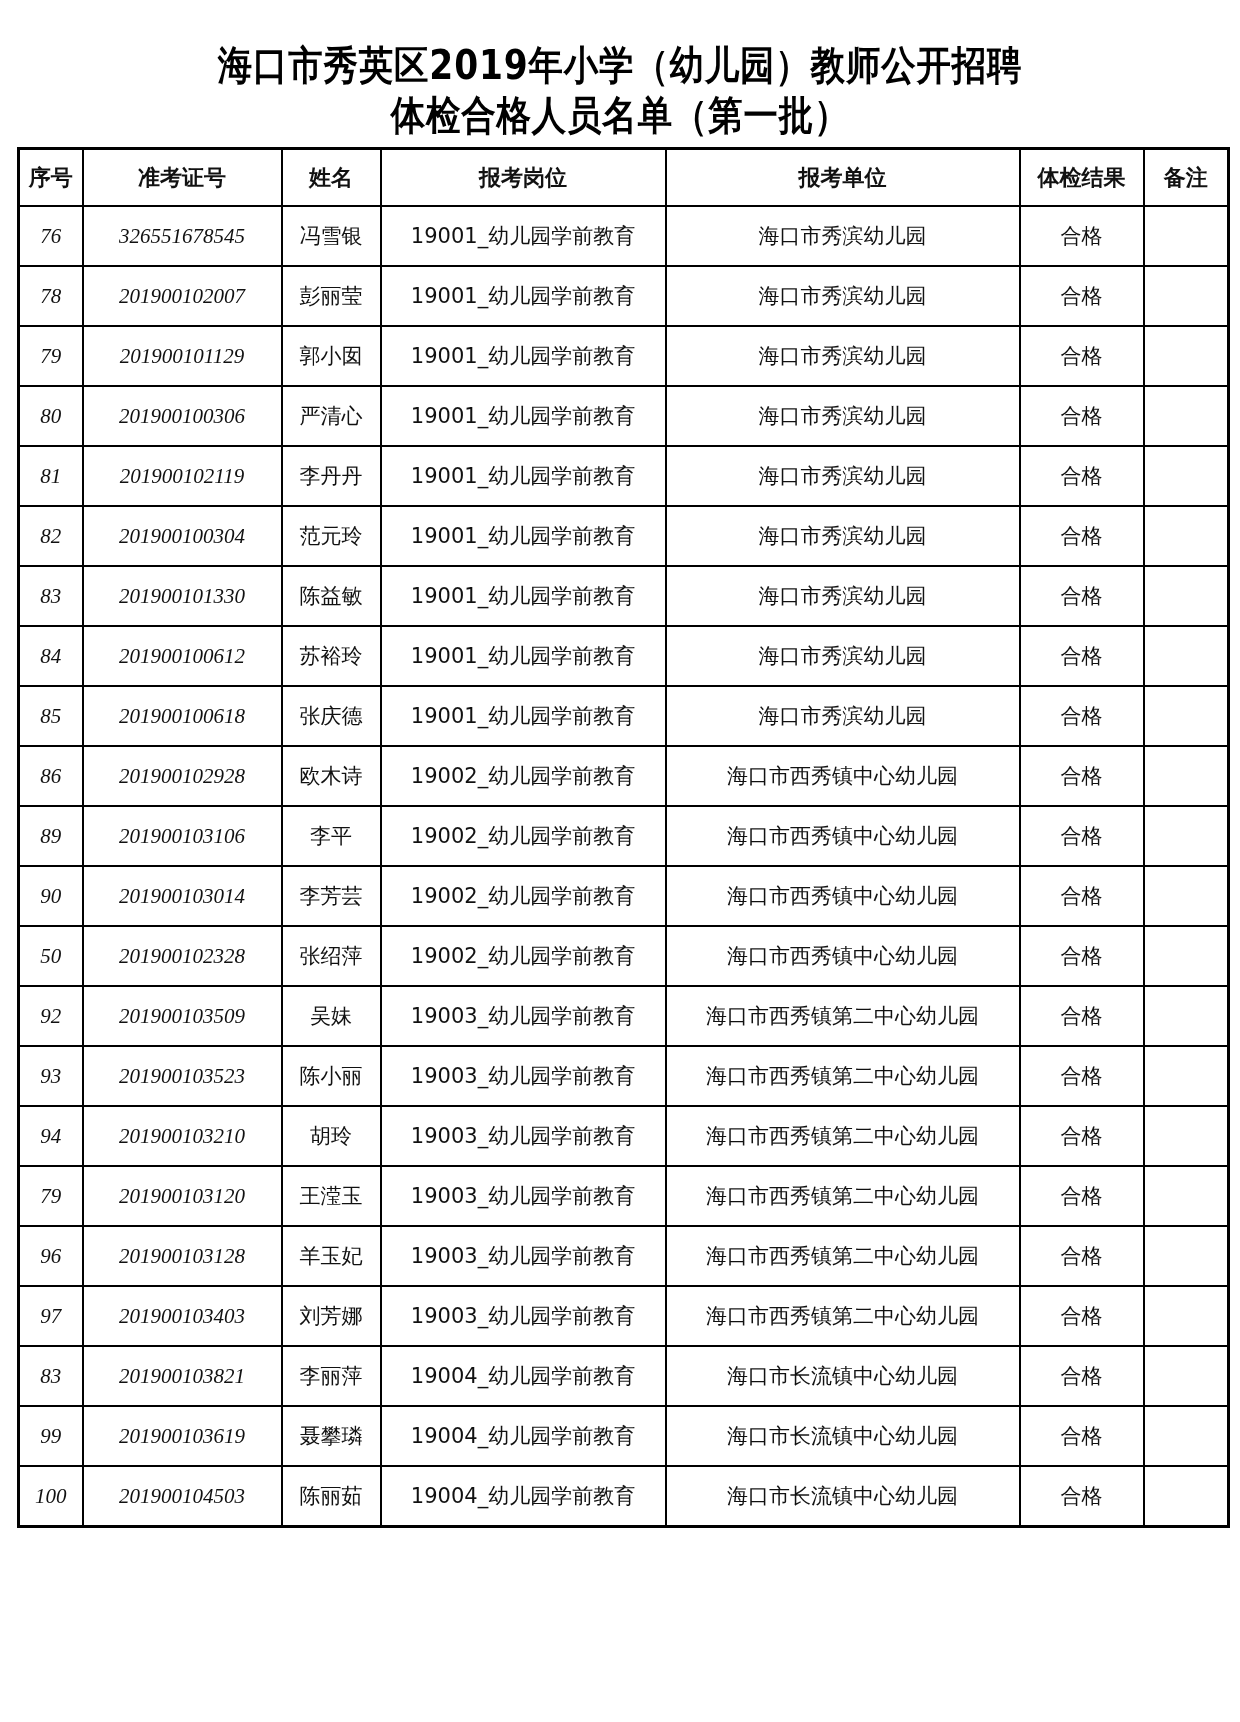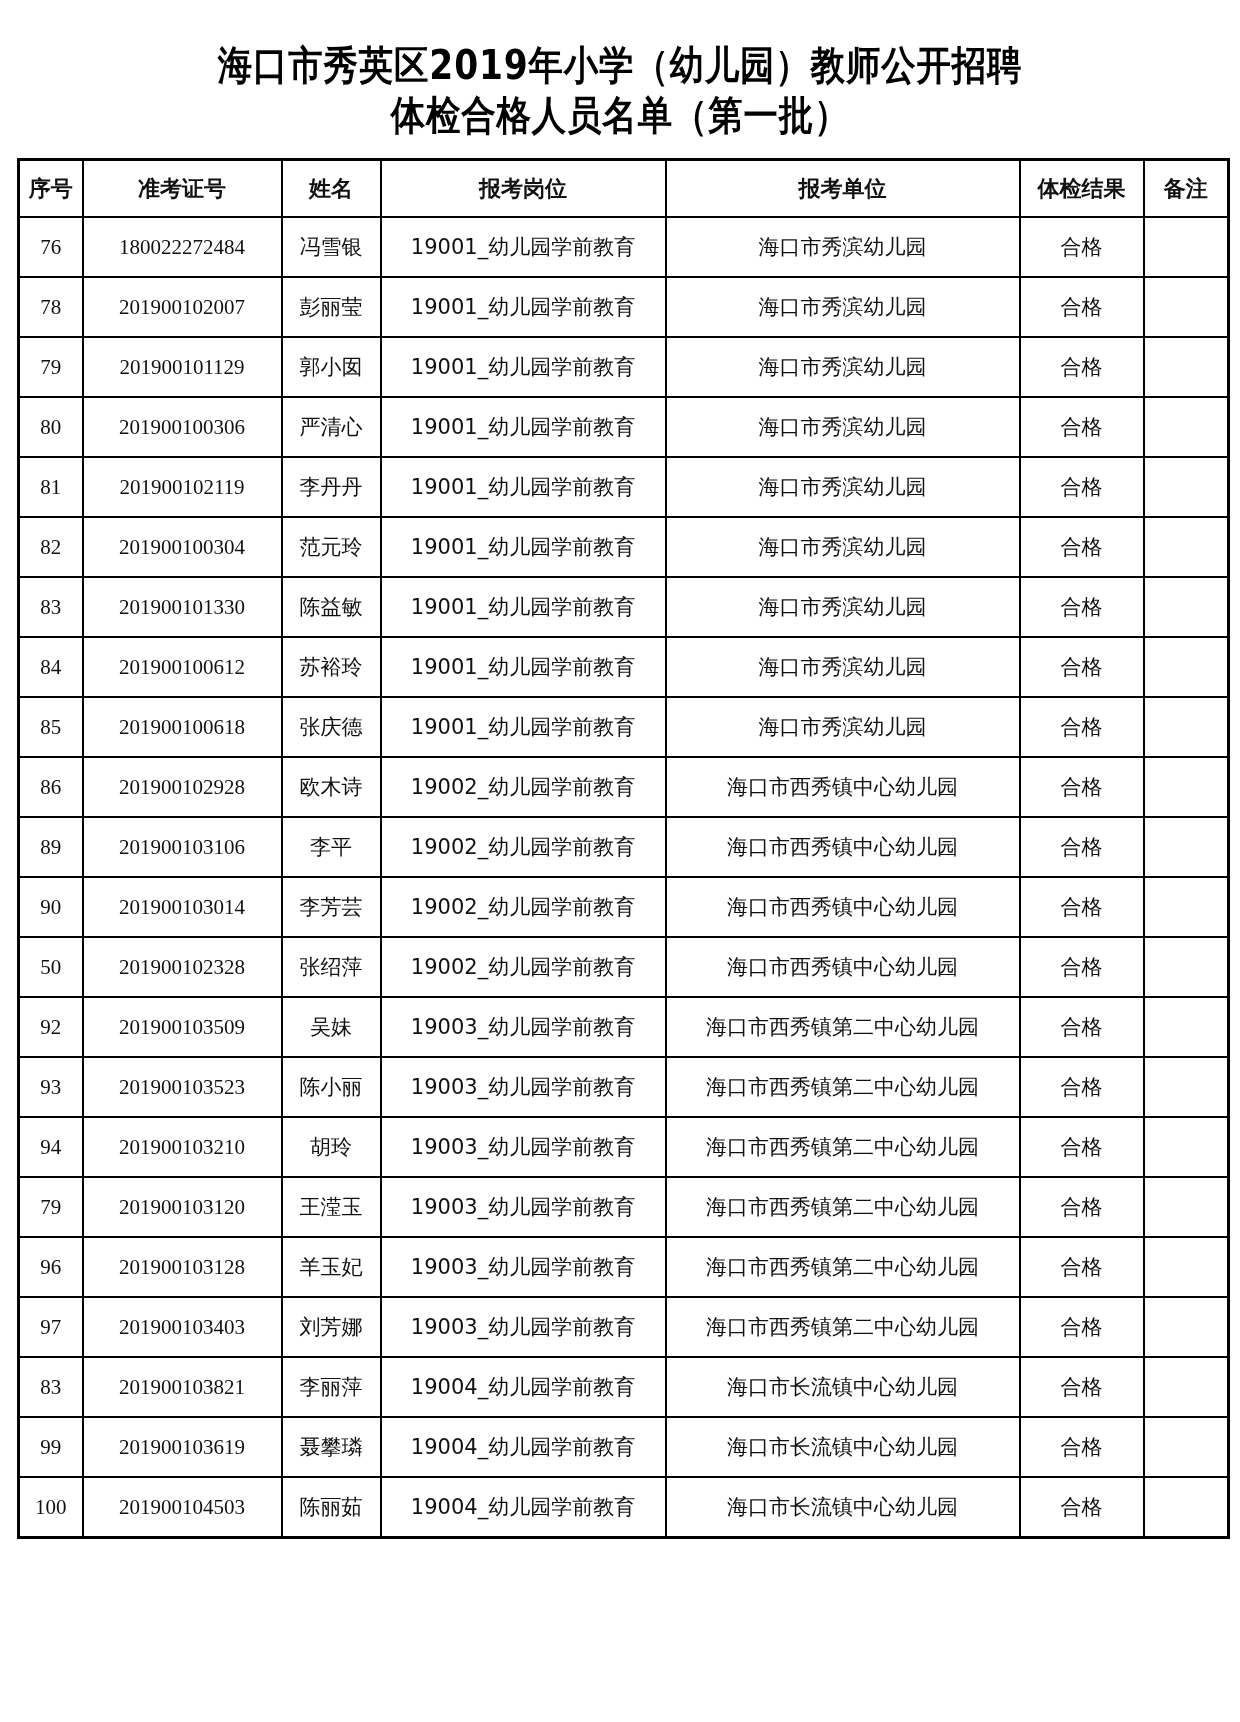--- a/index.html
+++ b/index.html
@@ -10,34 +10,34 @@
   .title {
     position: absolute; left: 0; width: 1240px; text-align: center;
     font-family: "DejaVu Sans", "Liberation Sans", sans-serif;
     font-weight: bold; font-size: 40px; line-height: 46px; color: #000;
     transform: scaleX(0.86); transform-origin: center;
     letter-spacing: 1px;
   }
   .title.l1 { top: 42px; }
   .title.l2 { top: 92px; }
   table.list {
-    position: absolute; left: 17px; top: 158px;
+    position: absolute; left: 17px; top: 147px;
     width: 1210px; border-collapse: collapse; table-layout: fixed;
     border: 3px solid #000;
   }
   table.list th, table.list td {
     border: 2px solid #000; text-align: center; vertical-align: middle;
     padding: 0; overflow: hidden; white-space: nowrap;
   }
   table.list th {
     height: 55px; font-family: "DejaVu Sans", "Liberation Sans", sans-serif;
     font-weight: bold; font-size: 22px;
   }
   table.list td { height: 58px; font-size: 21px; }
-  td.num, td.id { font-family: "Liberation Serif", "DejaVu Serif", serif; font-size: 22px; }
+  td.num, td.id { font-family: "Liberation Serif", "DejaVu Serif", serif; font-size: 22px; font-style: italic; }
   td.cjk { font-family: "DejaVu Sans", "Liberation Sans", sans-serif; font-size: 21px; }
 </style>
 </head>
 <body>
 
 <div class="title l1">海口市秀英区2019年小学（幼儿园）教师公开招聘</div>
 <div class="title l2">体检合格人员名单（第一批）</div>
 
 <table class="list">
   <colgroup>
@@ -56,21 +56,21 @@
       <th>姓名</th>
       <th>报考岗位</th>
       <th>报考单位</th>
       <th>体检结果</th>
       <th>备注</th>
     </tr>
   </thead>
   <tbody id="rows">
       <tr>
         <td class="num">76</td>
-        <td class="id">180022272484</td>
+        <td class="id">326551678545</td>
         <td class="cjk">冯雪银</td>
         <td class="cjk">19001_幼儿园学前教育</td>
         <td class="cjk">海口市秀滨幼儿园</td>
         <td class="cjk">合格</td>
         <td class="cjk"></td>
       </tr>
       <tr>
         <td class="num">78</td>
         <td class="id">201900102007</td>
         <td class="cjk">彭丽莹</td>

